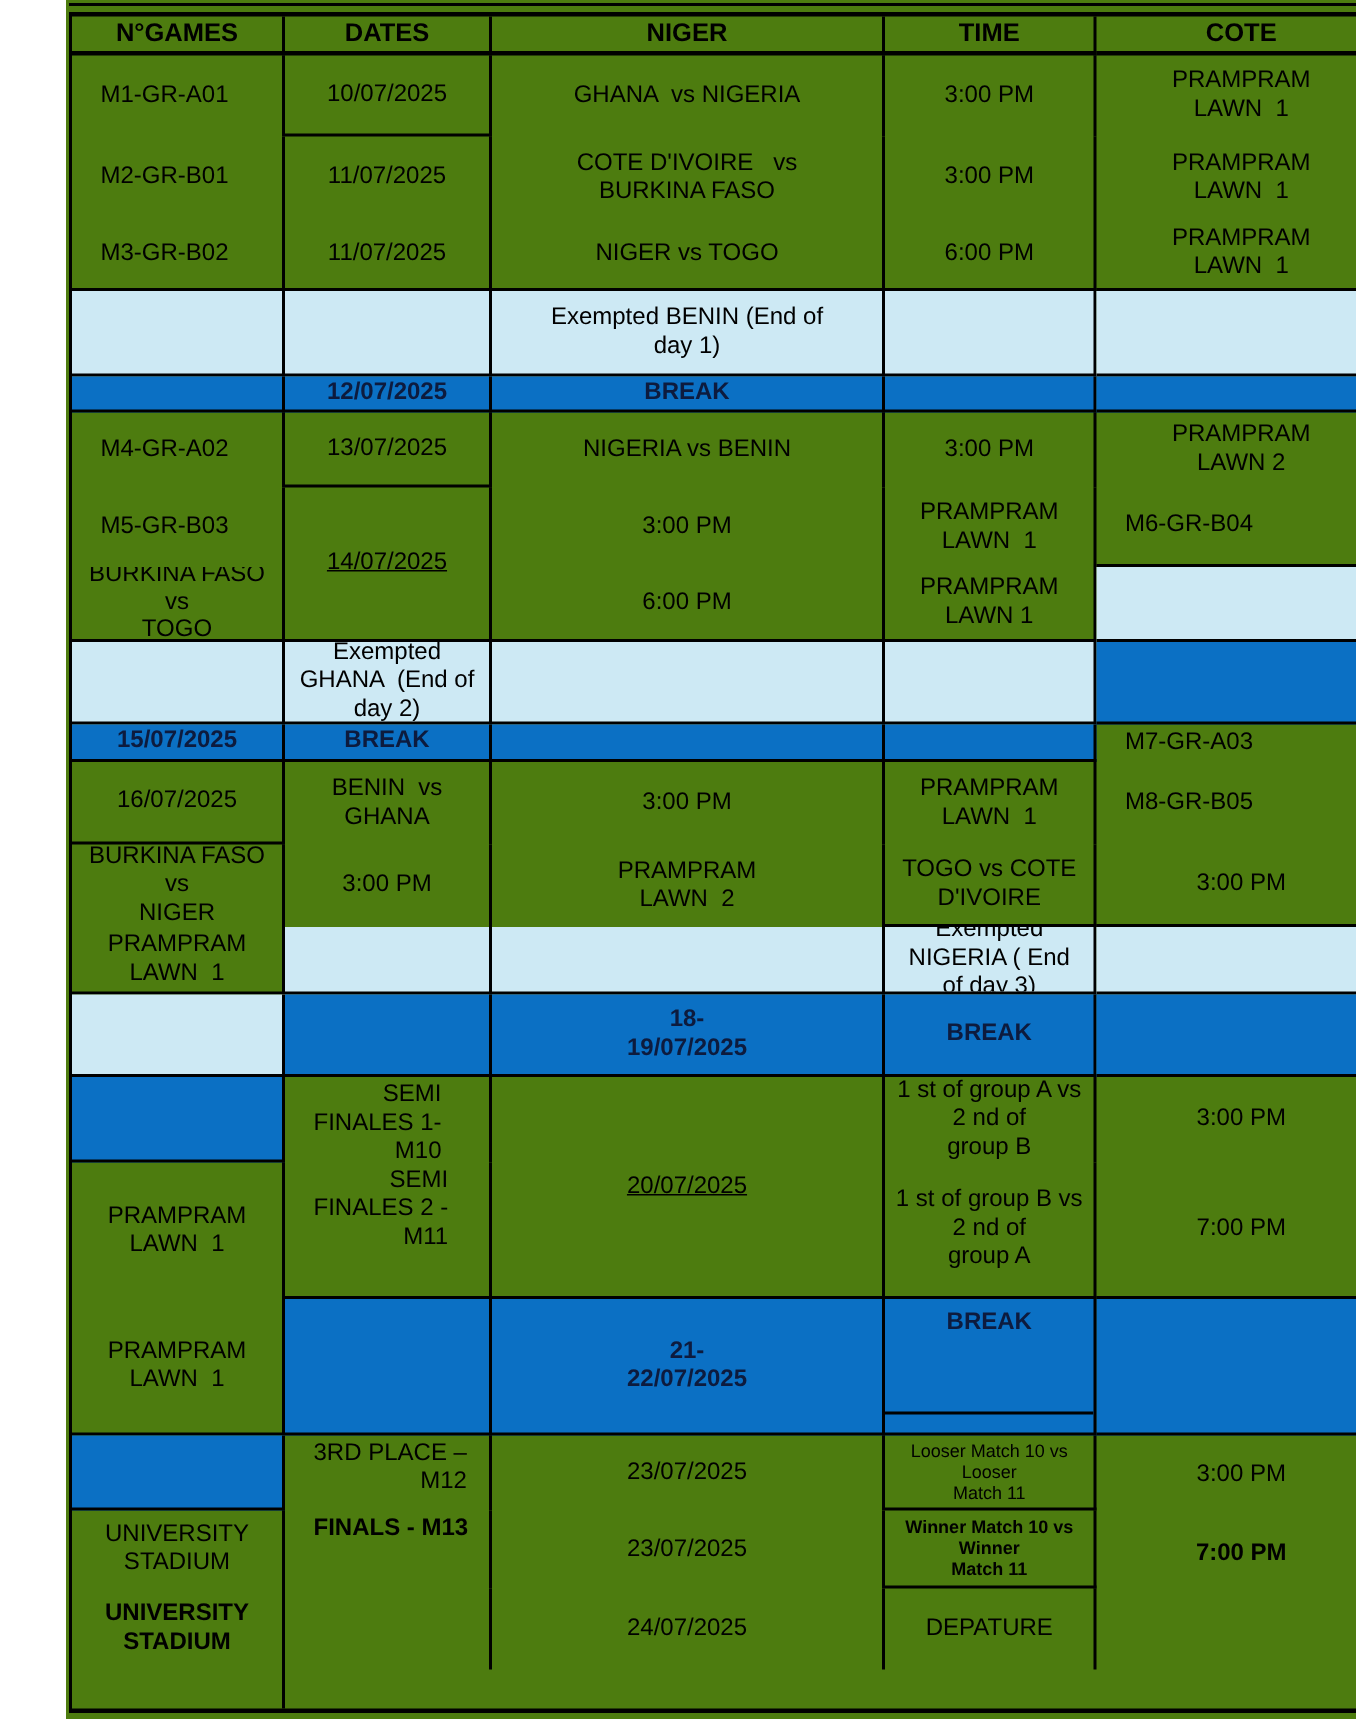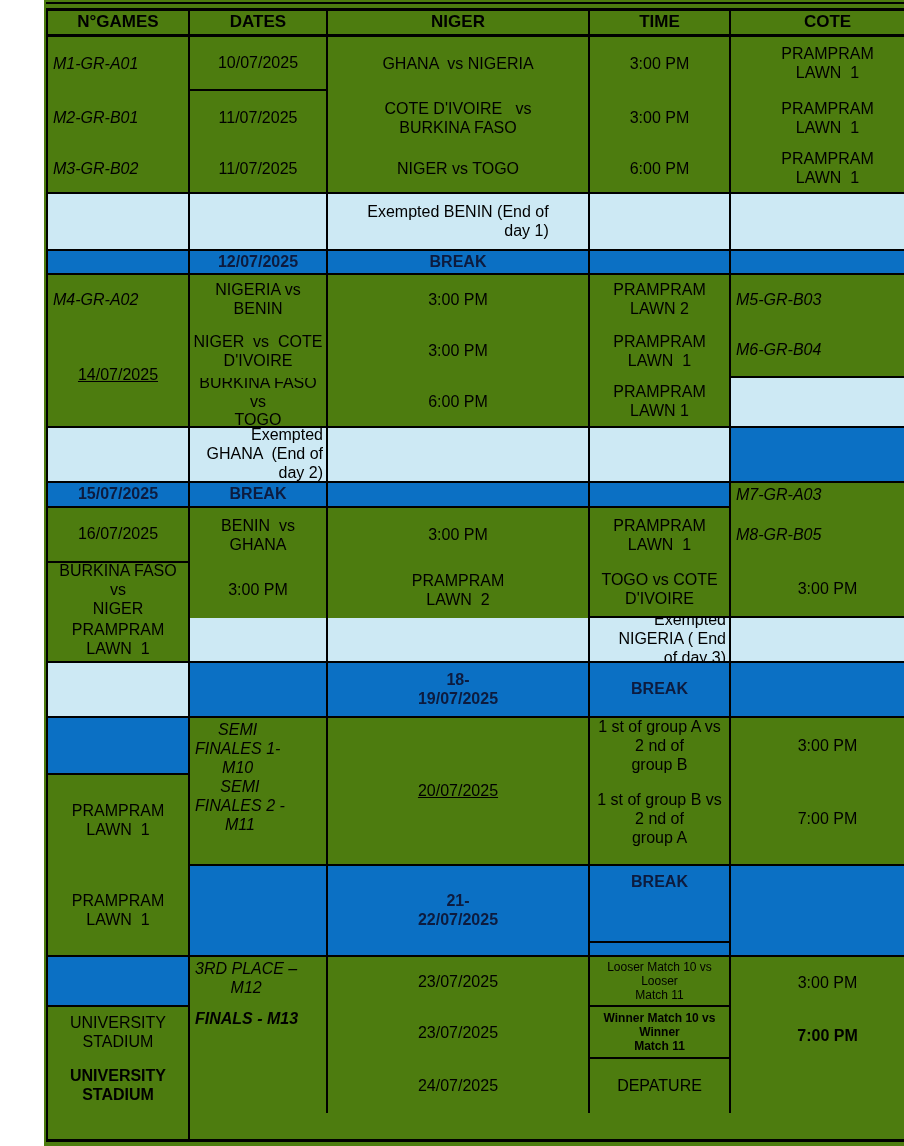--- a/index.html
+++ b/index.html
@@ -16,23 +16,23 @@
        display:grid;
        grid-template-columns:142px 138px 262px 141px 195px;
        grid-template-rows:26px 54px 55px 48px 57px 24px 50px 53px 50px 55px 25px 55px 55px 45px 55px 57px 91px 91px 50px 52px 54px 26px;
        border:2px solid var(--border);border-top-width:3px;border-bottom-width:3px;border-right:none;}
   .c{border-right:2px solid var(--border);
      display:flex;flex-direction:column;align-items:center;justify-content:center;
      text-align:center;white-space:pre-wrap;font-size:16px;line-height:1.18;
      padding:1px 3px;box-sizing:border-box;overflow:hidden;}
   .h{font-weight:bold;font-size:17px;border-bottom:3px solid var(--border);}
   .bb{border-bottom:2px solid var(--border);}
-  .left{align-items:flex-start;text-align:center;padding-left:5px;font-style:italic;}
+  .left{align-items:flex-start;text-align:right;padding-left:19px;}
   .topalign{justify-content:flex-start;padding-top:3px;}
-  .ex{background:var(--exempt-bg);text-align:right;}
+  .ex{background:var(--exempt-bg);}
   .bk{background:var(--break-bg);}
   .bkt{color:var(--break-text);font-weight:bold;}
   .bold{font-weight:bold;}
   .small{font-size:12px;}
   .span2{grid-row:span 2;text-decoration:underline;}
   .span3{grid-row:span 3;}
   .stack{justify-content:flex-start;align-items:stretch;padding:0;}
   .sub{display:flex;align-items:center;justify-content:center;white-space:pre-wrap;}
   .s52{height:52px;}
   .s54{height:54px;}
@@ -82,29 +82,28 @@
     <div class="c ex bb"></div>
     <div class="c ex bb"></div>
 
     <div class="c bk bb"></div>
     <div class="c bk bb bkt">12/07/2025</div>
     <div class="c bk bb bkt">BREAK</div>
     <div class="c bk bb"></div>
     <div class="c bk bb"></div>
 
     <div class="c left">M4-GR-A02</div>
+    <div class="c bb">13/07/2025</div>
     <div class="c">NIGERIA vs BENIN</div>
     <div class="c">3:00 PM</div>
     <div class="c">PRAMPRAM
 LAWN 2</div>
 
     <div class="c left">M5-GR-B03</div>
     <div class="c span2 bb">14/07/2025</div>
-    <div class="c">NIGER  vs  COTE
-D'IVOIRE</div>
     <div class="c">3:00 PM</div>
     <div class="c">PRAMPRAM
 LAWN  1</div>
 
     <div class="c left bb">M6-GR-B04</div>
     <div class="c bb">BURKINA FASO  vs
 TOGO</div>
     <div class="c bb">6:00 PM</div>
     <div class="c bb">PRAMPRAM
 LAWN 1</div>

